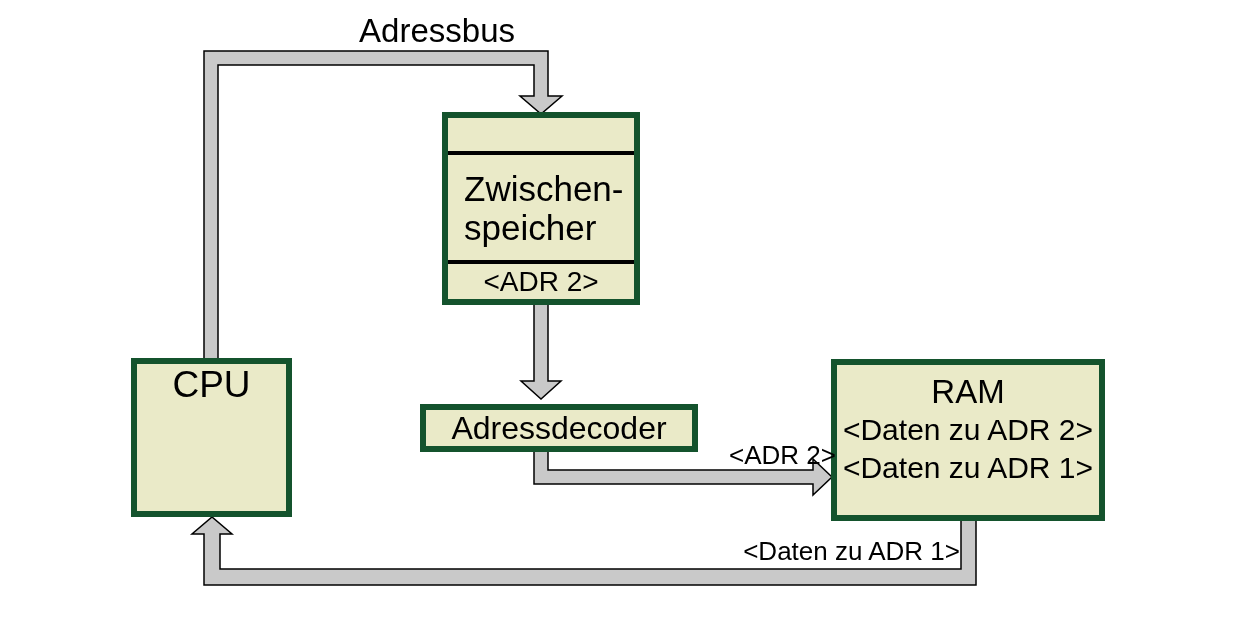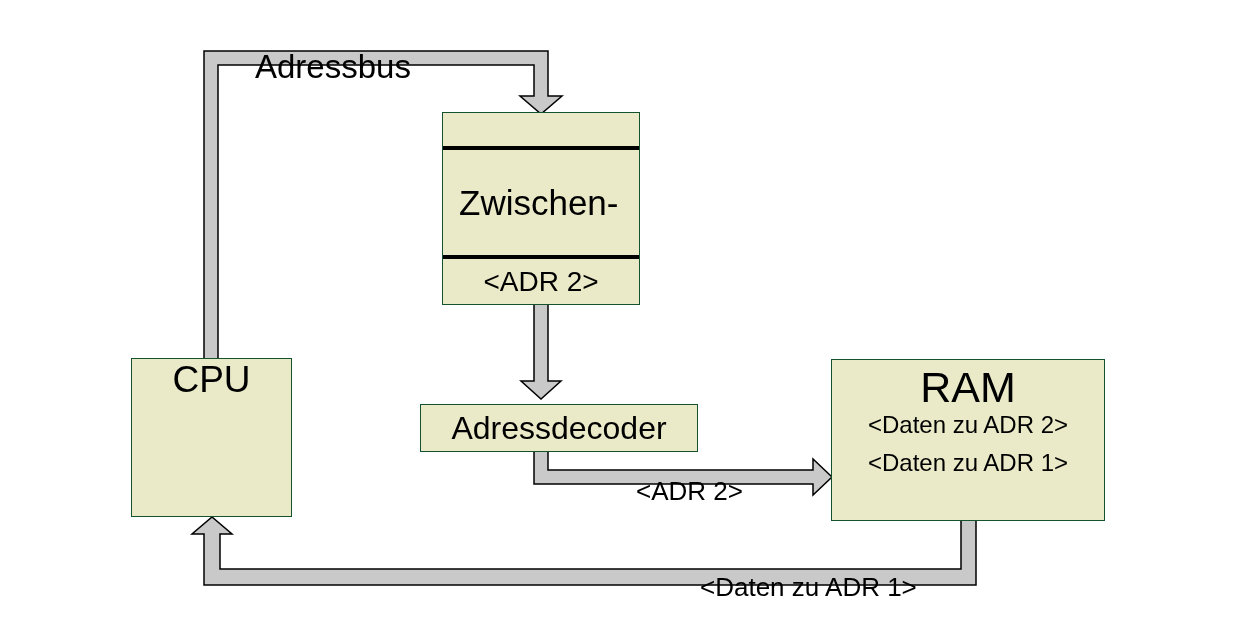--- a/index.html
+++ b/index.html
@@ -4,41 +4,41 @@
 <style>
   html,body { margin:0; padding:0; background:#ffffff; }
   #stage {
     position:relative; width:1234px; height:617px; background:#ffffff;
     font-family:"Liberation Sans","DejaVu Sans",sans-serif; color:#000;
     overflow:hidden;
   }
   #bus-layer { position:absolute; left:0; top:0; width:1234px; height:617px; z-index:1; }
   .node {
     position:absolute; box-sizing:border-box; background:#eaeac8;
-    border:1px solid #14532d; z-index:2;
+    border:6px solid #14532d; z-index:2;
   }
-  .label { position:absolute; z-index:3; text-align:left; white-space:nowrap;margin-top:36px; }
+  .label { position:absolute; z-index:3; text-align:right; white-space:nowrap; }
   
   #cpu { left:131px; top:358px; width:161px; height:159px;
          display:flex; align-items:flex-start; justify-content:center; font-size:37px; }
   
   #zs { left:442px; top:112px; width:198px; height:193px; display:flex; flex-direction:column; }
   #zs .zs-top { height:33px; border-bottom:4px solid #000; }
   #zs .zs-mid { height:105px; border-bottom:4px solid #000;
                 display:flex; flex-direction:column; justify-content:center;
                 padding-left:16px; font-size:35px; line-height:39px; }
   #zs .zs-bot { flex:1; display:flex; align-items:center; justify-content:center; font-size:28px; }
   
   #decoder { left:403px; top:404px; width:278px; height:48px;
              display:flex; align-items:center; justify-content:center; font-size:32px;margin-left:17px; }
   
   #ram { left:831px; top:359px; width:274px; height:162px;
          display:flex; flex-direction:column; align-items:center; padding-top:8px; }
-  #ram .ram-title { font-size:43px; line-height:38px; }
-  #ram .ram-entry { font-size:24px; line-height:38px; }
+  #ram .ram-title { font-size:33px; line-height:38px; }
+  #ram .ram-entry { font-size:30px; line-height:38px; }
   
   #adressbus-label { left:255px; top:12px; width:260px; font-size:33px; }
   #datenbus-label  { left:460px; top:528px; width:260px; font-size:33px; }
   #datenbus-data-label { left:700px; top:536px; width:260px; font-size:26px; }
   #adr2-bus-label  { left:636px; top:440px; width:200px; font-size:26px; }
 </style>
 </head>
 <body>
 
 <div id="stage">
@@ -55,20 +55,21 @@
   </svg>
 
   <div id="cpu" class="node">
     <span>CPU</span>
   </div>
 
   <div id="zs" class="node">
     <div class="zs-top"></div>
     <div class="zs-mid">
       <div>Zwischen-</div>
+      <div>speicher</div>
     </div>
     <div class="zs-bot">
       <span>&lt;ADR 2&gt;</span>
     </div>
   </div>
 
   <div id="decoder" class="node">
     <span>Adressdecoder</span>
   </div>
 

